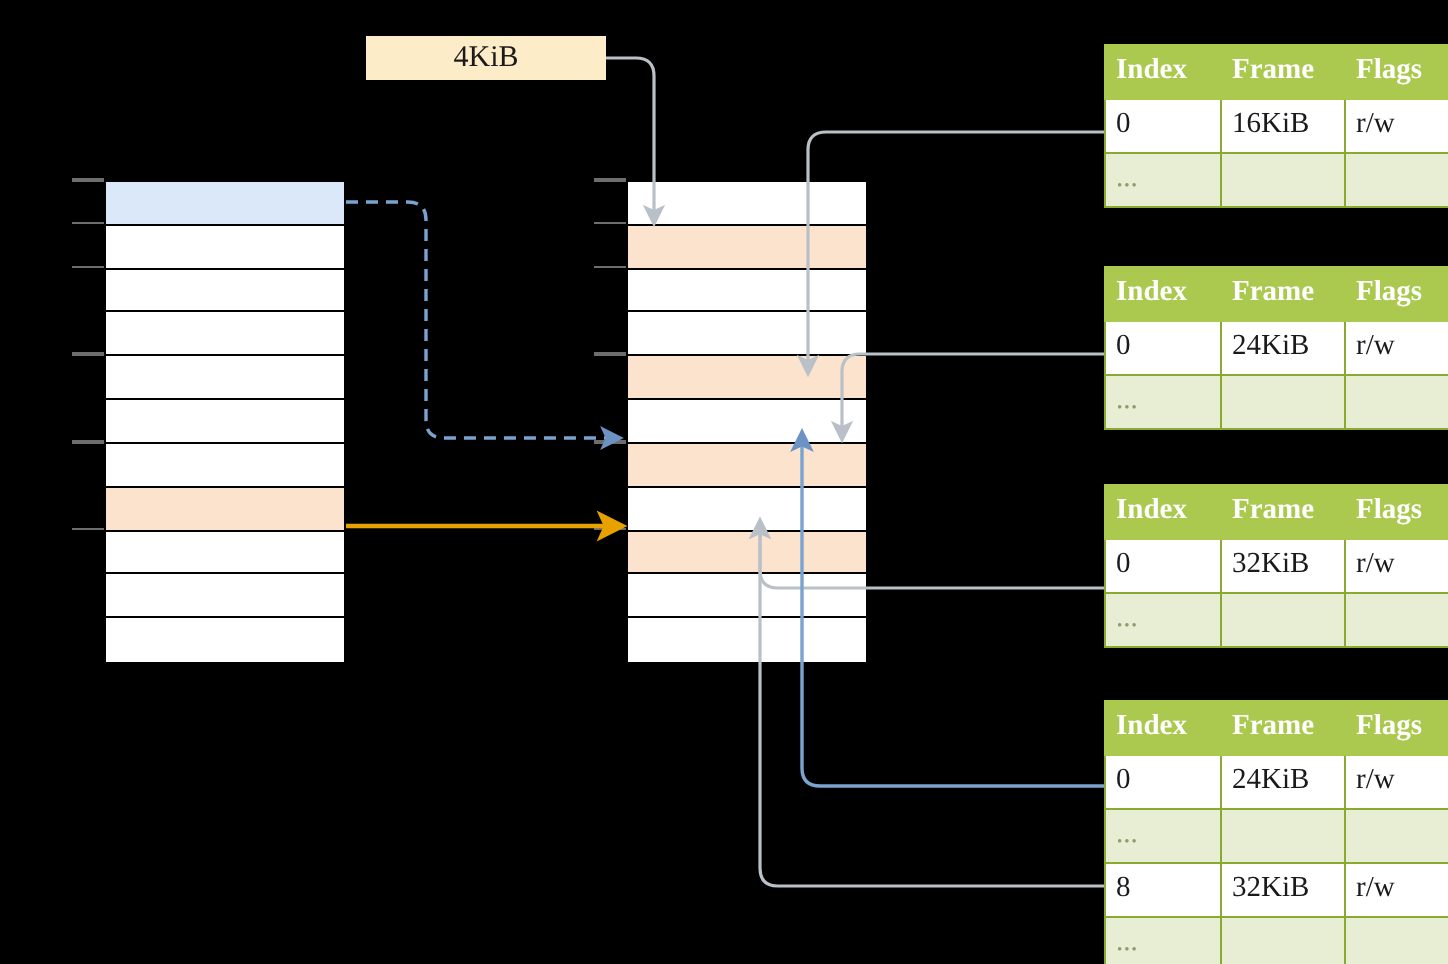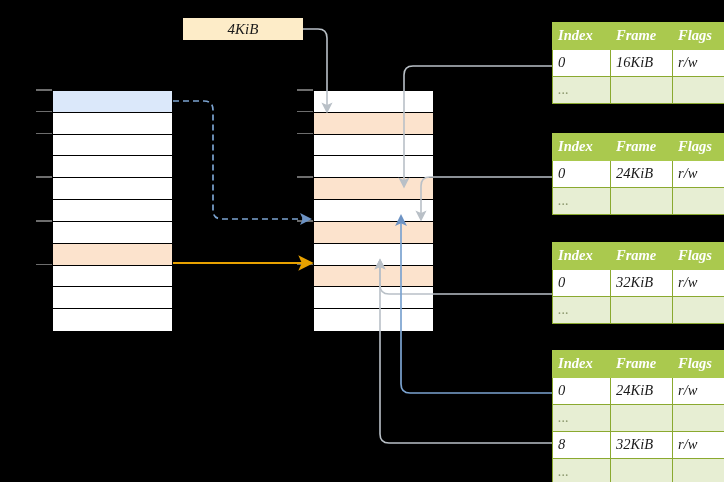--- a/index.html
+++ b/index.html
@@ -13,21 +13,20 @@
     position: relative;
     overflow: hidden;
     font-family: "Liberation Serif", "DejaVu Serif", serif;
   }
   #stage {
     position: absolute;
     left: 0; top: 0;
     width: 724px;
     height: 372px;
     background: #000000;
-    font-style: italic;
   }
   svg.wires {
     position: absolute;
     left: 0; top: 0;
     width: 724px;
     height: 482px;
     pointer-events: none;
   }
 
   

